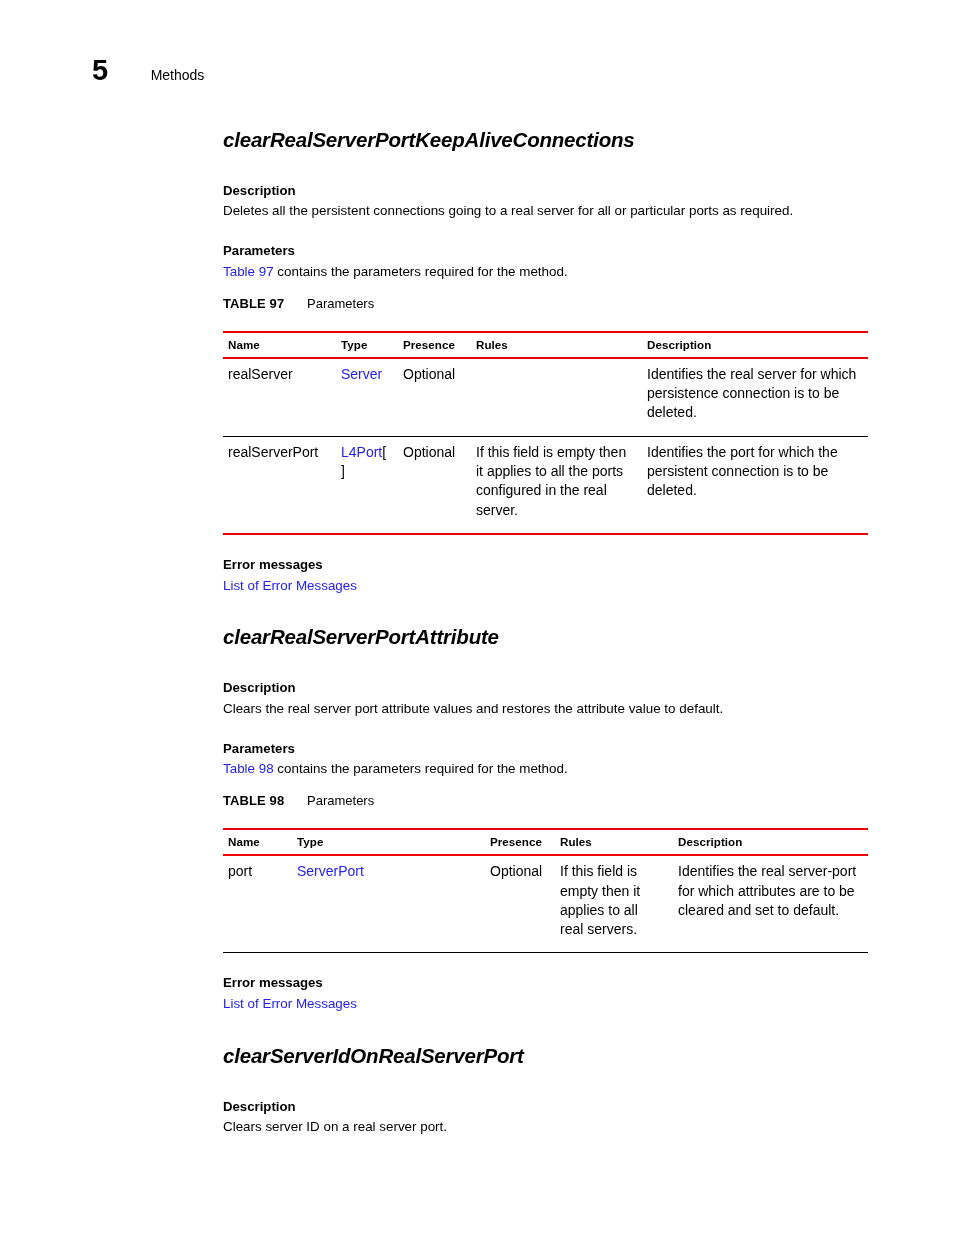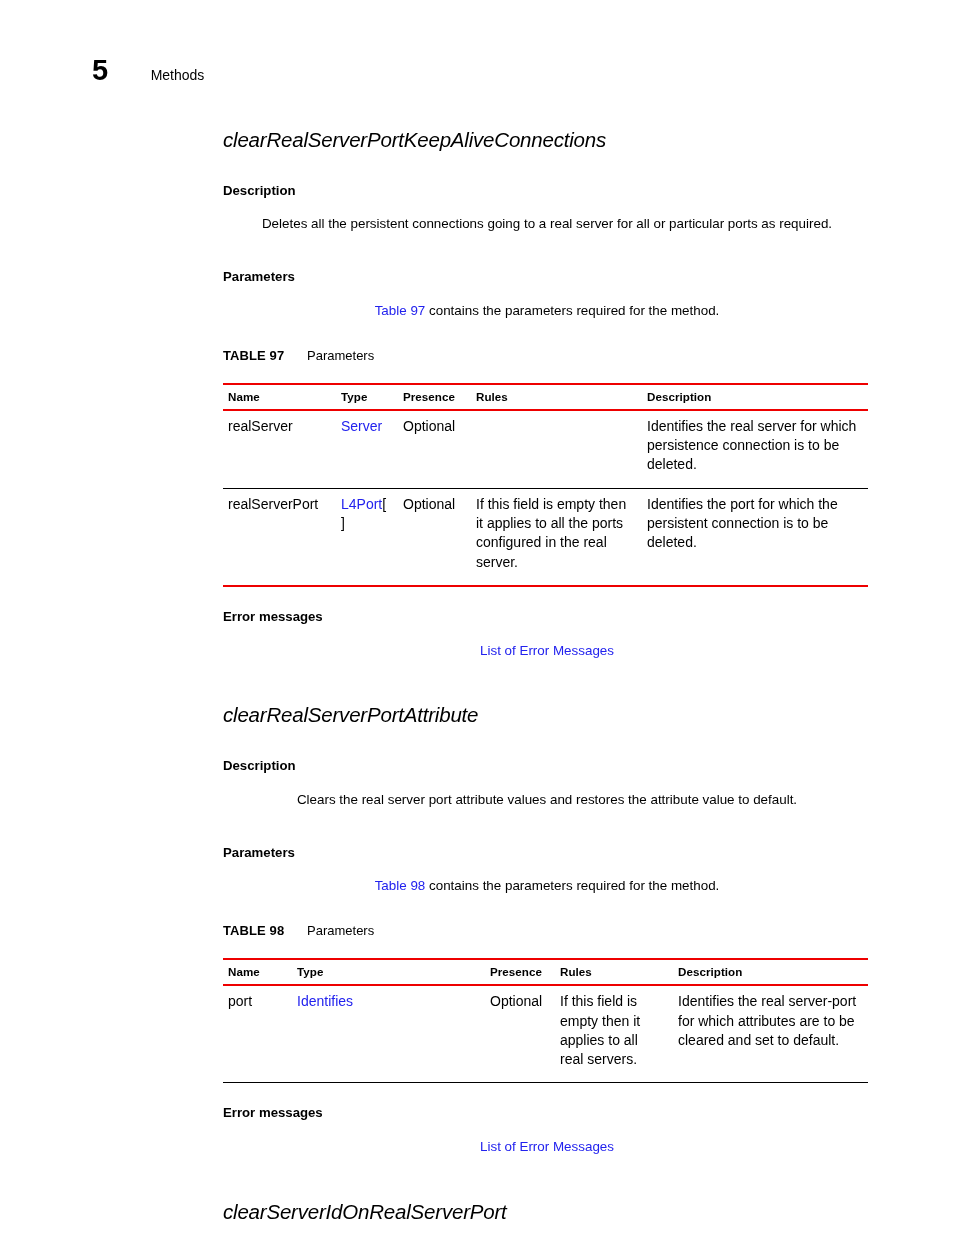--- a/index.html
+++ b/index.html
@@ -47,21 +47,21 @@
   .content {
     position: absolute;
     left: 223px;
     top: 128px;
     width: 648px;
   }
 
   
   .method-title {
     font-size: 20.5px;
-    font-weight: normal;
+    font-weight: bold;
     font-style: italic;
     font-stretch: condensed;
     letter-spacing: -0.2px;
     margin: 0;
     padding: 0;
     line-height: 1.15;
     white-space: nowrap;
   }
 
   .section-gap-lg { height: 30px; }
@@ -70,23 +70,22 @@
 
   .sub-head {
     font-size: 13.2px;
     font-weight: bold;
     line-height: 1.35;
     margin: 0;
   }
   .body-text {
     font-size: 13.4px;
     line-height: 1.4;
-    margin: 13px;
+    margin: 0;
     padding-top: 3px;
-    text-align: center;
   }
   .link {
     color: #2222ee;
     text-decoration: none;
     cursor: pointer;
   }
 
   
   .table-caption {
     display: flex;
@@ -260,21 +259,21 @@
             <th>Name</th>
             <th>Type</th>
             <th>Presence</th>
             <th>Rules</th>
             <th>Description</th>
           </tr>
         </thead>
         <tbody>
           <tr>
             <td>port</td>
-            <td class="t-type"><a class="link" href="#">Identifies</a><span class="brackets"></span></td>
+            <td class="t-type"><a class="link" href="#">ServerPort</a><span class="brackets"></span></td>
             <td>Optional</td>
             <td>If this field is empty then it applies to all real servers.</td>
             <td>Identifies the real server-port for which attributes are to be cleared and set to default.</td>
           </tr>
         </tbody>
       </table>
 
       <div class="section-gap-md"></div>
 
       <div class="sub-head">Error messages</div>

